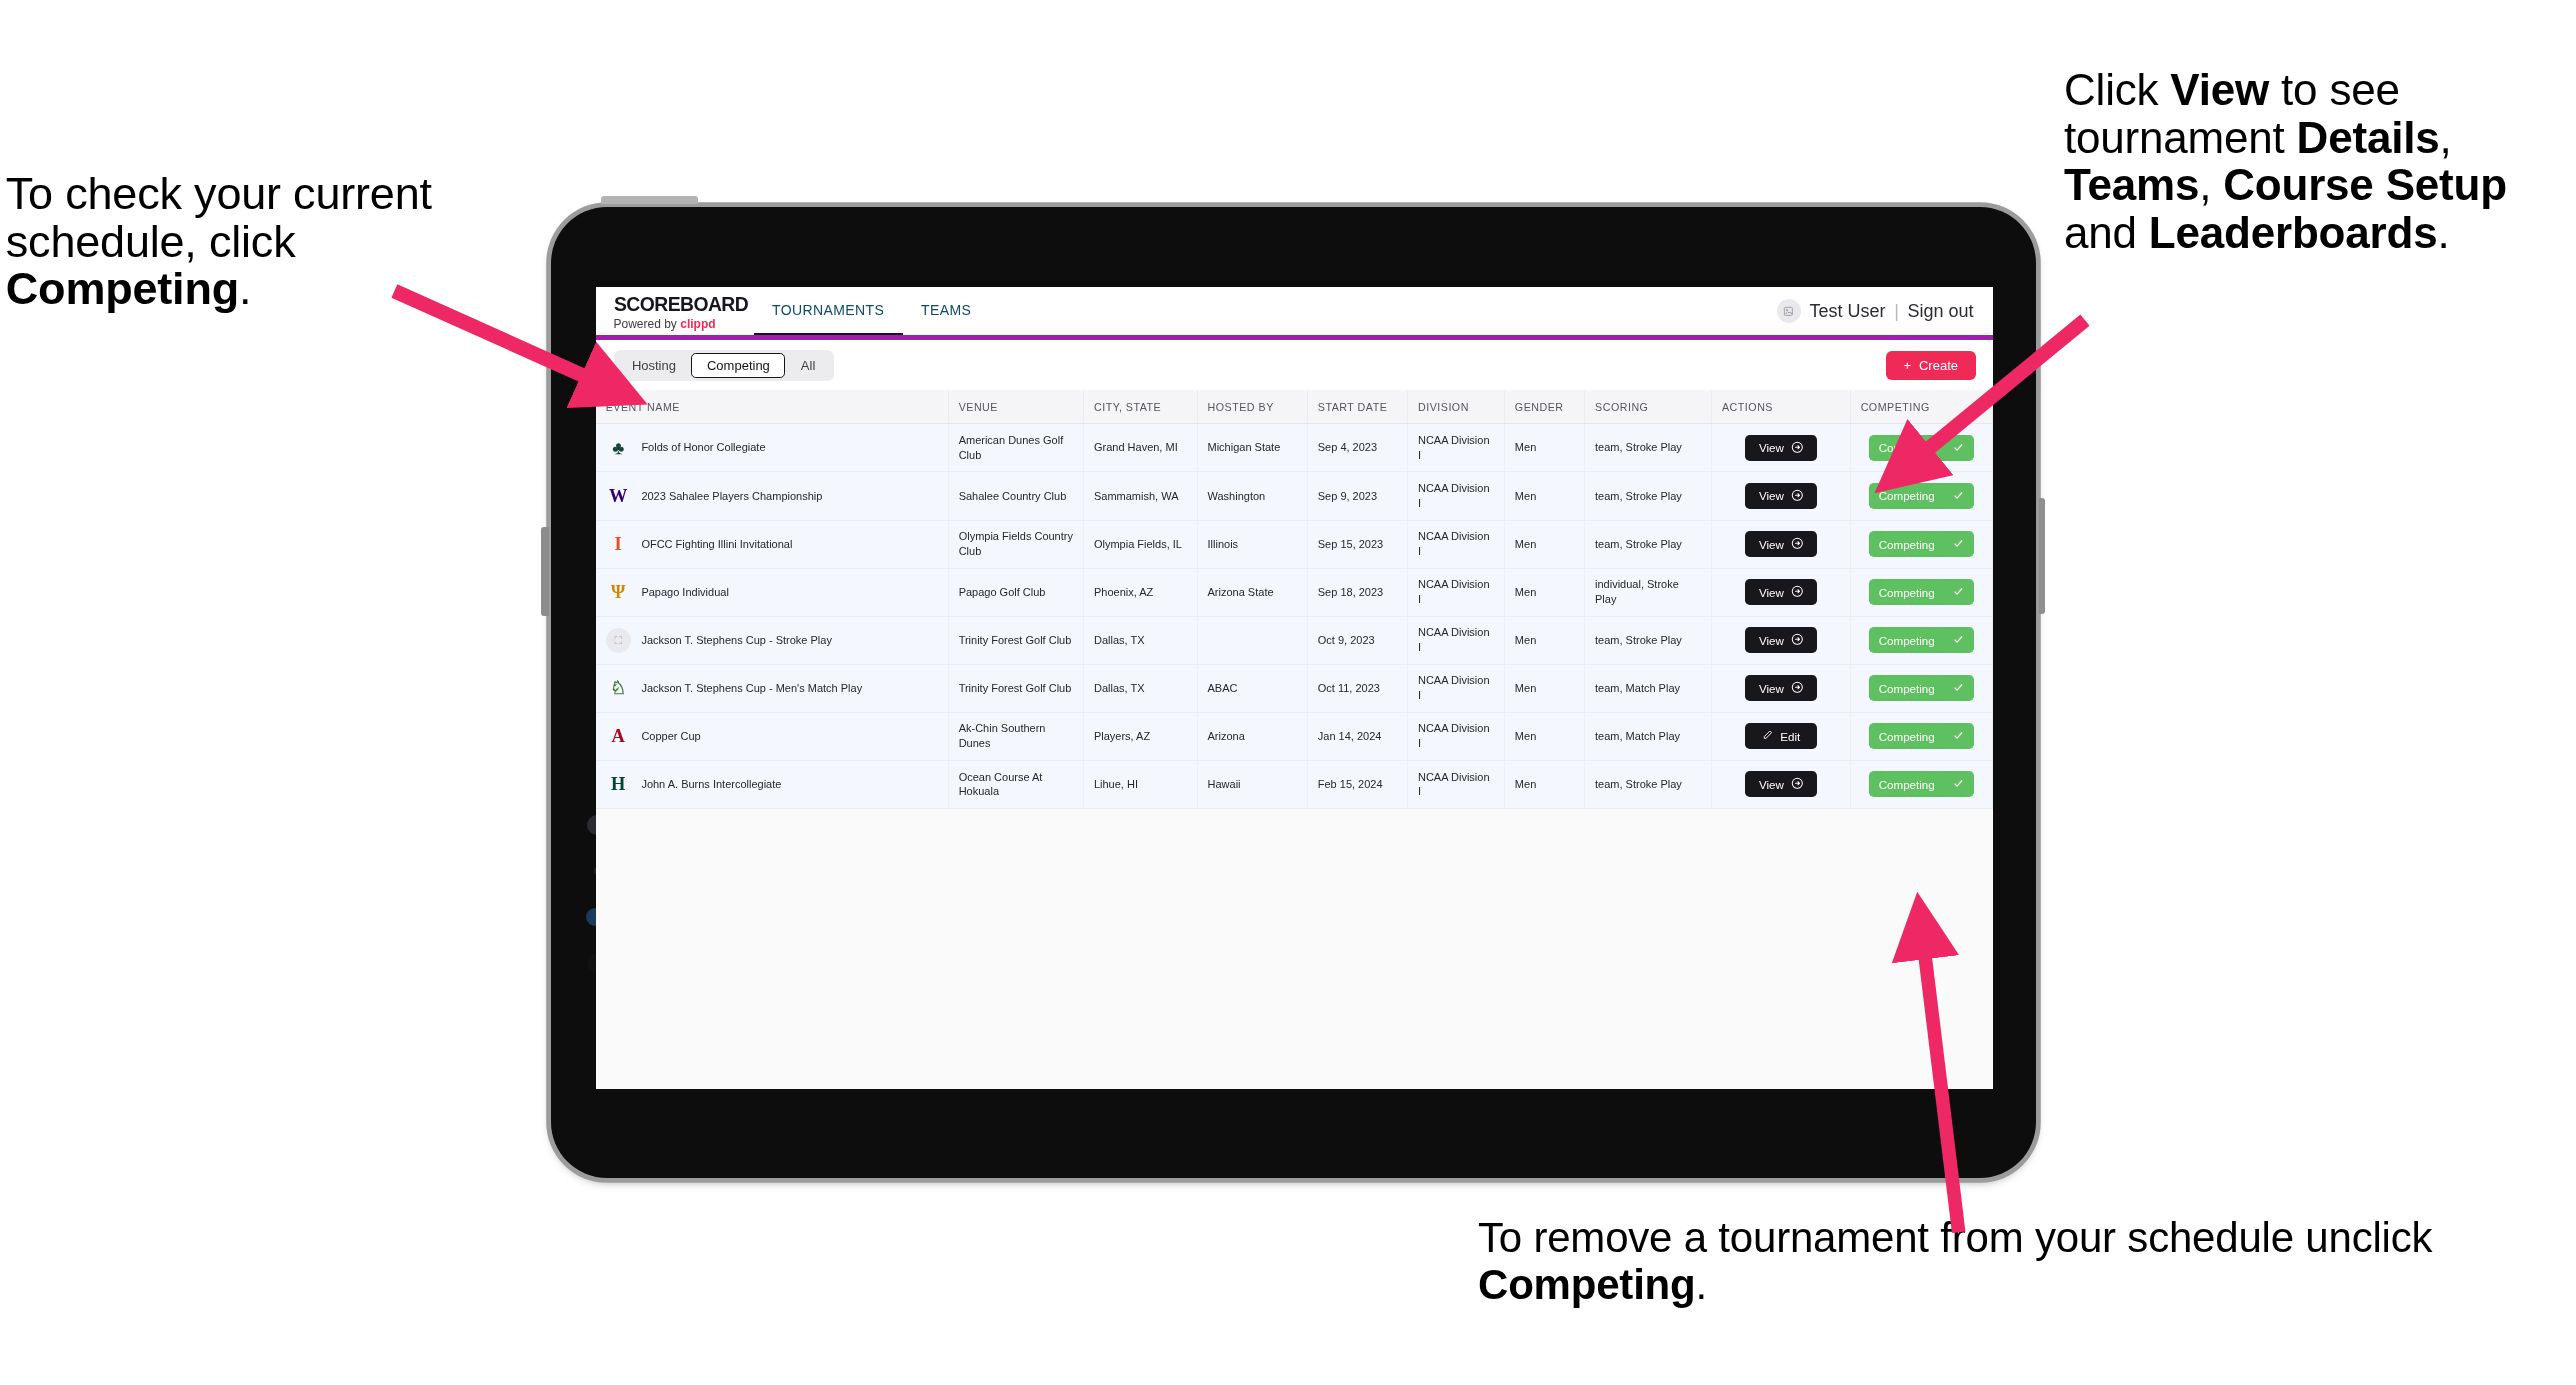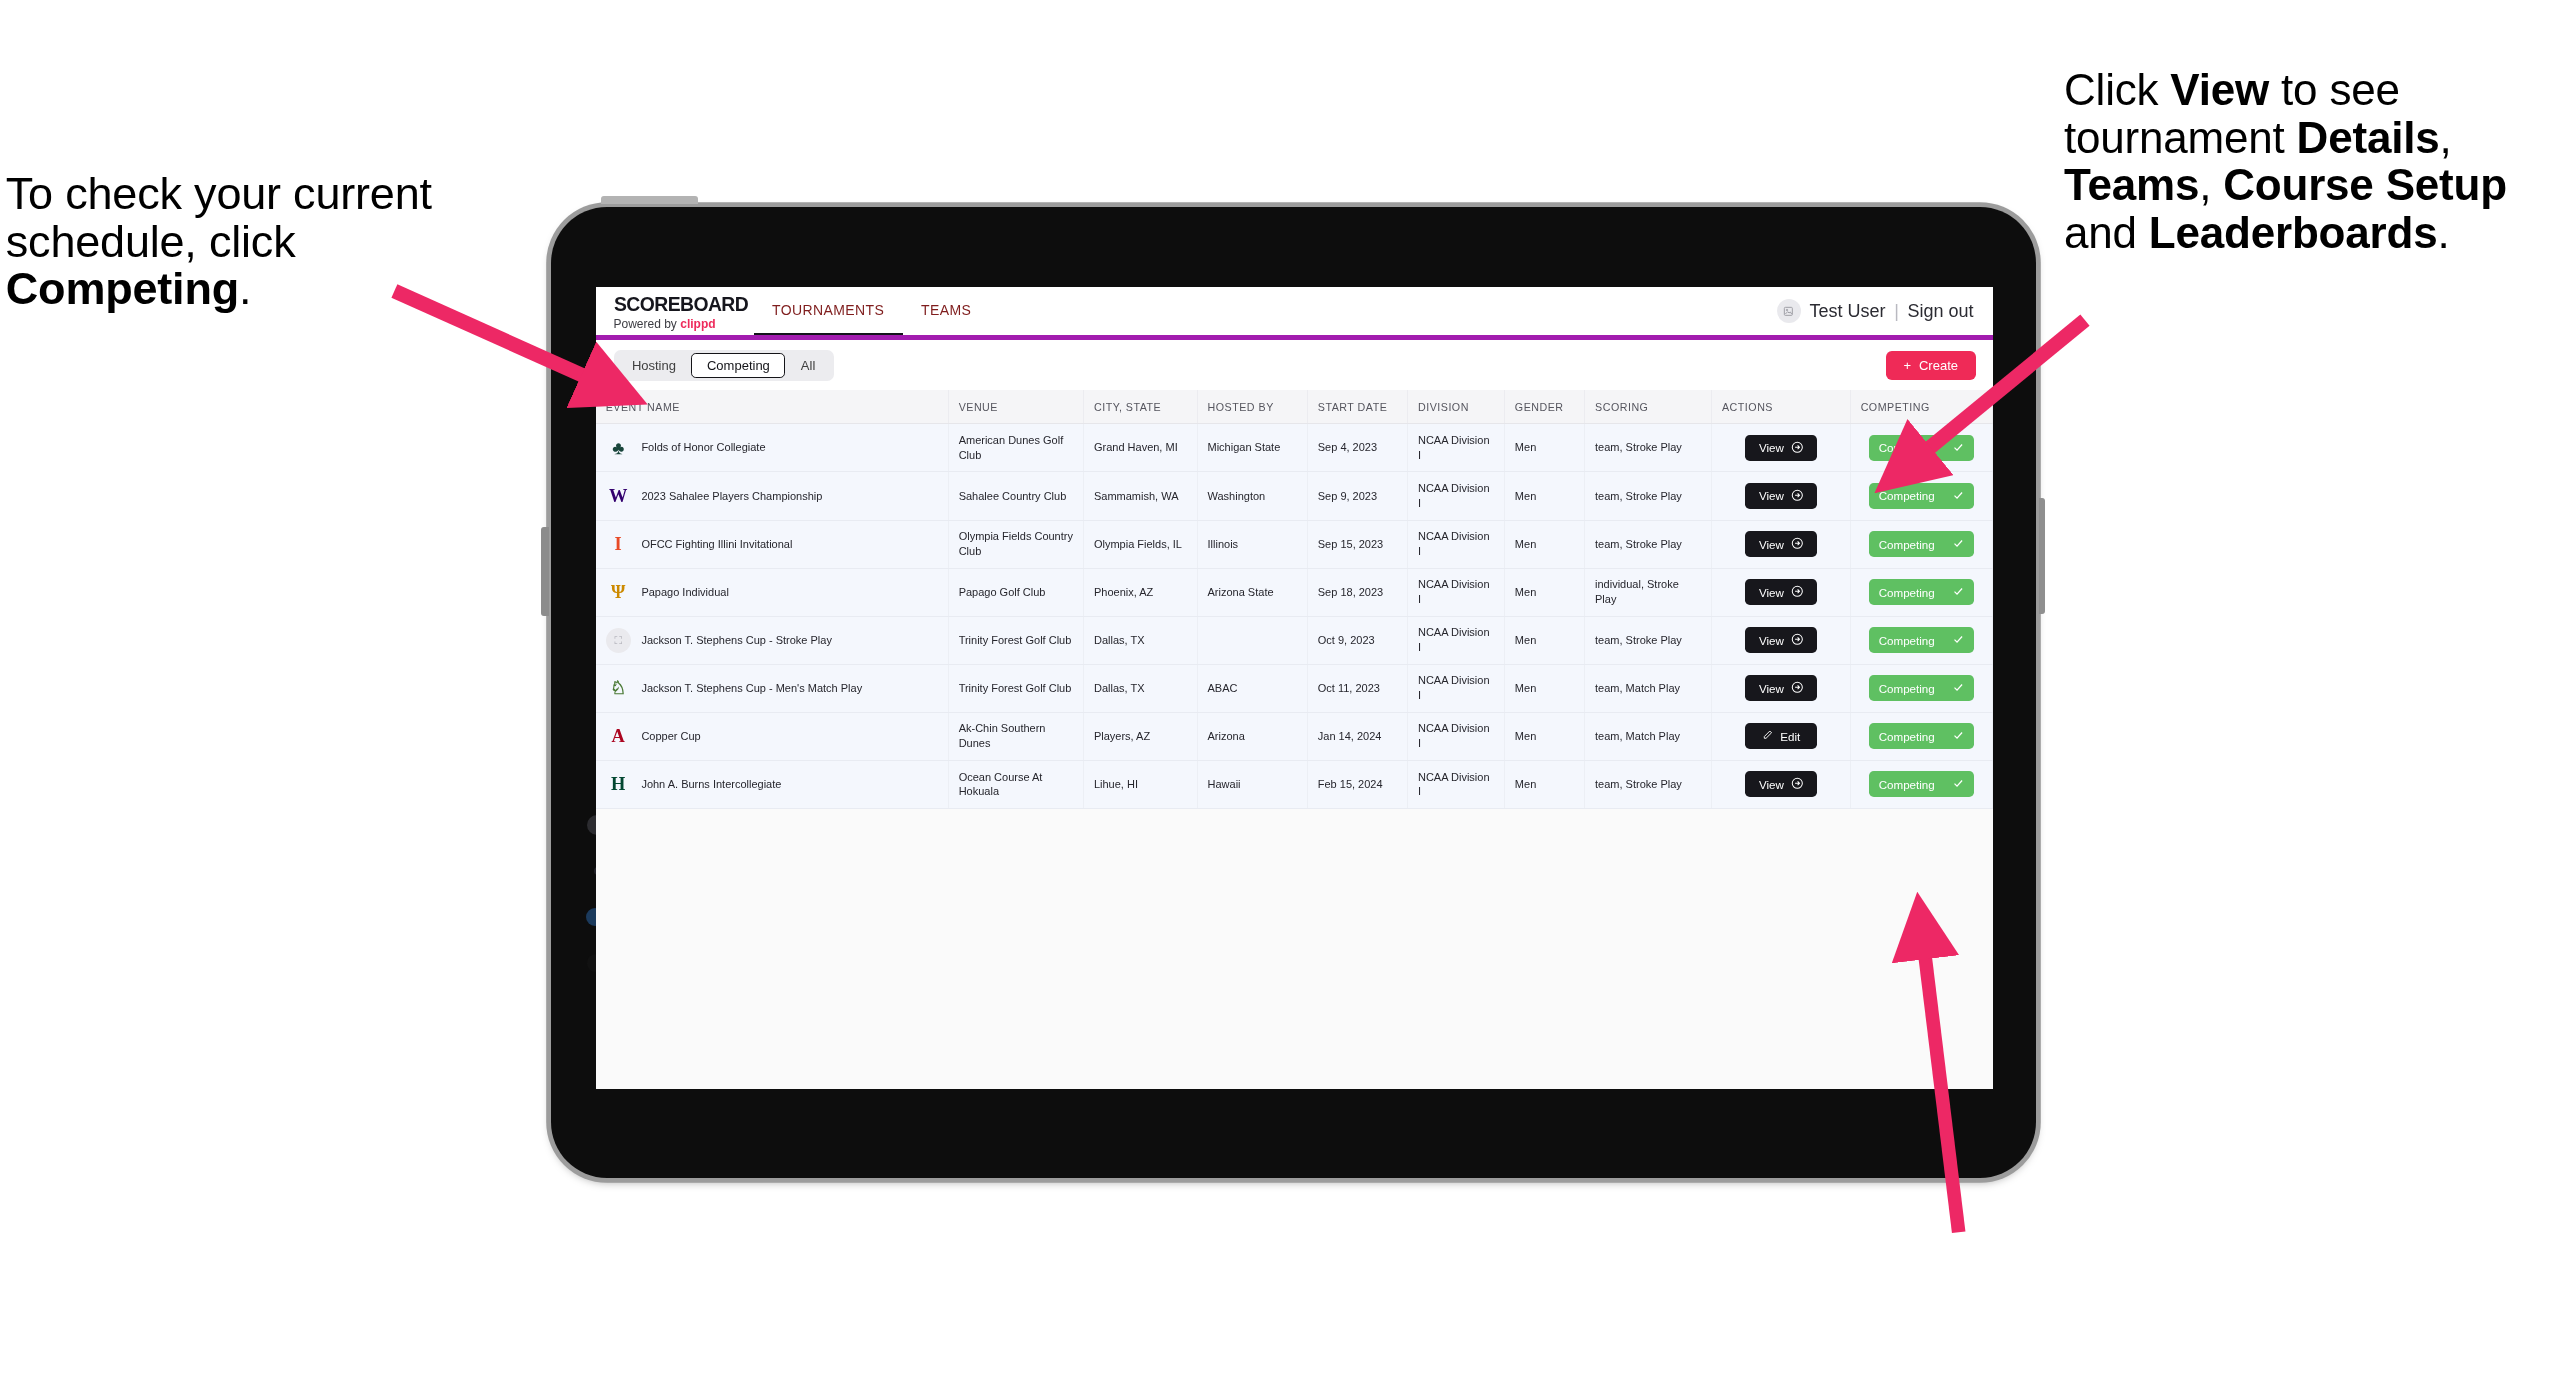--- a/index.html
+++ b/index.html
@@ -84,21 +84,21 @@
   .brand-title {
     font-family: "Liberation Sans", sans-serif;
     font-weight: 700; font-size: 20.4px; letter-spacing: -0.6px;
     color: #16161d; line-height: 1; transform: scaleX(0.95); transform-origin: left;
   }
   .brand-sub { font-size: 12px; color: #3c3c42; margin-top: 2.9px; white-space: nowrap; }
   .brand-sub em { font-style: normal; color: #ee2b5b; font-weight: 700; }
   .navtabs { display: flex; align-items: stretch; margin-left: 13.6px; }
   .navtab {
     padding: 0 18.4px; display: flex; align-items: center;
-    font-size: 14px; color: #7f1d1d; letter-spacing: 0.4px;
+    font-size: 14px; color: #0c4a6e; letter-spacing: 0.4px;
     border-bottom: 2.9px solid transparent; cursor: pointer;
   }
   .navtab.active { border-bottom-color: #14141b; font-weight: 400; }
   .userbox {
     margin-left: auto; display: flex; align-items: center;
     gap: 8.7px; padding-right: 19.4px; font-size: 18px; color: #2b2b32;
   }
   .avatar {
     width: 24px; height: 24px; border-radius: 50%; background: #e9e9ed;
     display: flex; align-items: center; justify-content: center;
@@ -183,20 +183,23 @@
 <div class="page">
 
   <div class="annot" id="annot-left">
     <span>To check your current schedule, click </span><b>Competing</b><span>.</span>
   </div>
 
   <div class="annot" id="annot-right">
     <span>Click </span><b>View</b><span> to see tournament </span><b>Details</b><span>, </span><b>Teams</b><span>, </span><b>Course Setup</b><span> and </span><b>Leaderboards</b><span>.</span>
   </div>
 
+  <div class="annot" id="annot-bottom">
+    <span>To remove a tournament from your schedule unclick </span><b>Competing</b><span>.</span>
+  </div>
 
   <div class="tablet">
     <div class="side-dots">
         <i></i>
       </div>
     <div class="cam"></div>
     <div class="cam2"></div>
     <div class="cam3"></div>
     <div class="cam4"></div>
 

